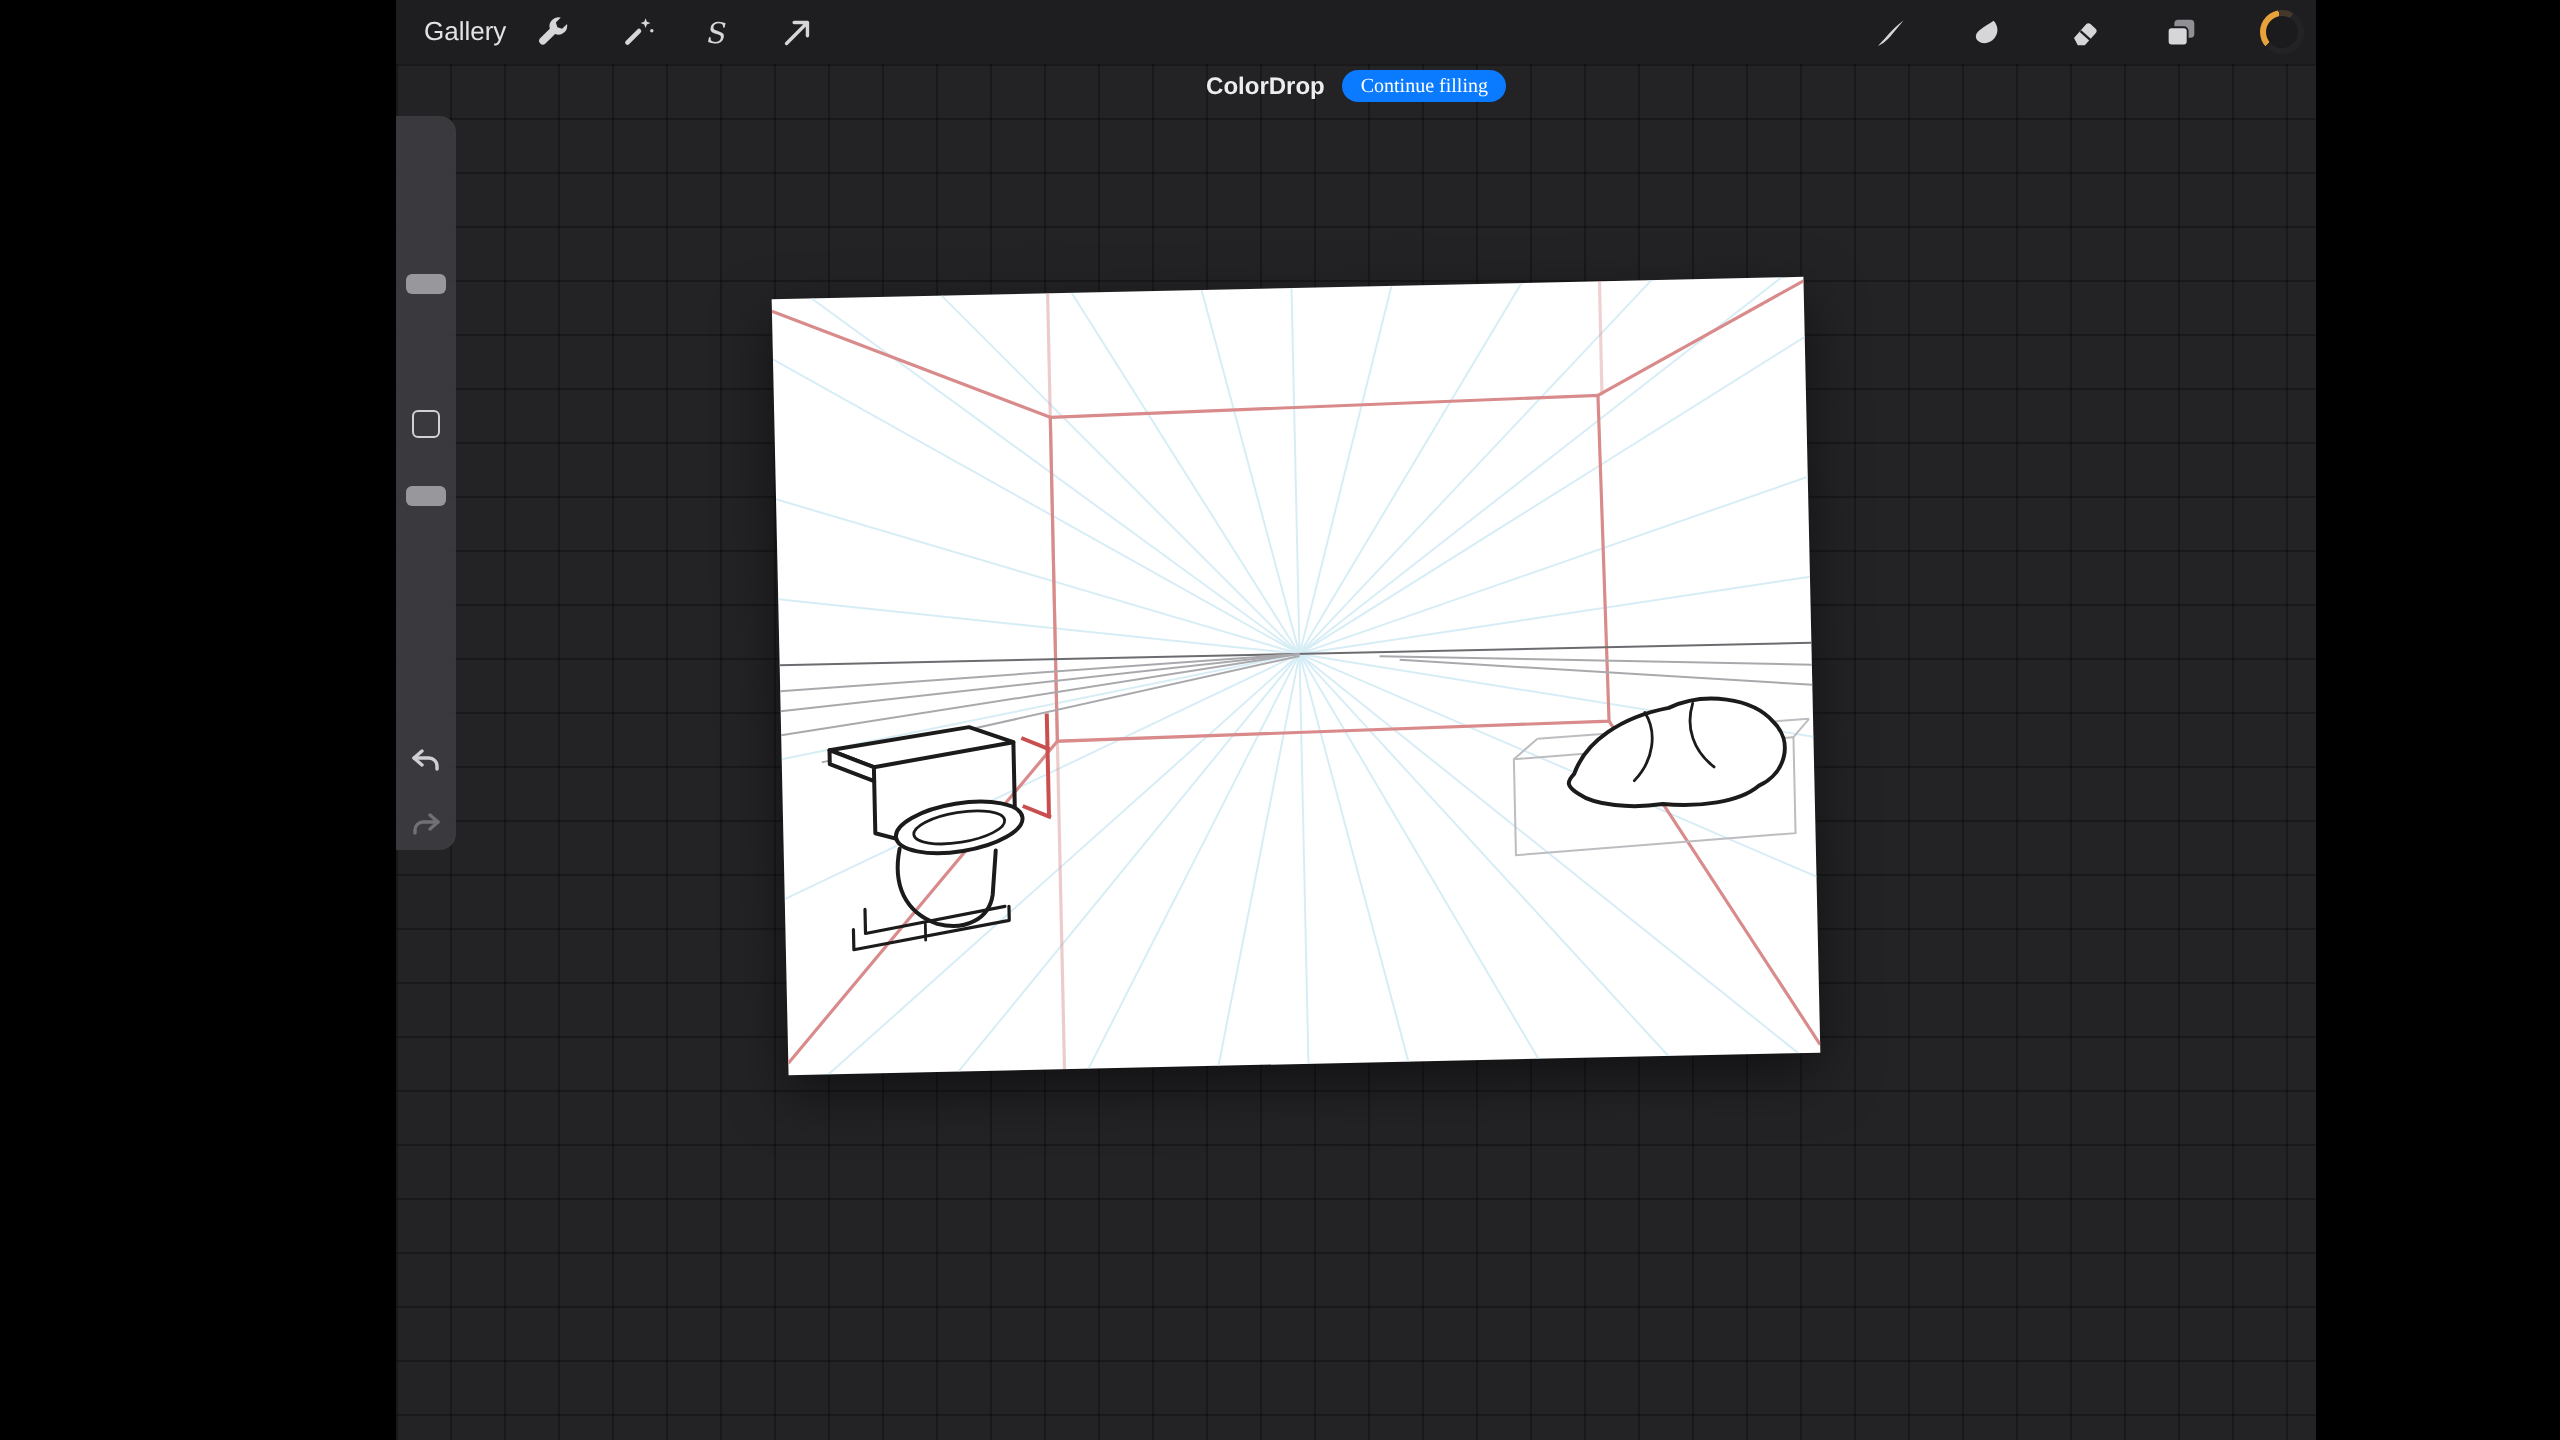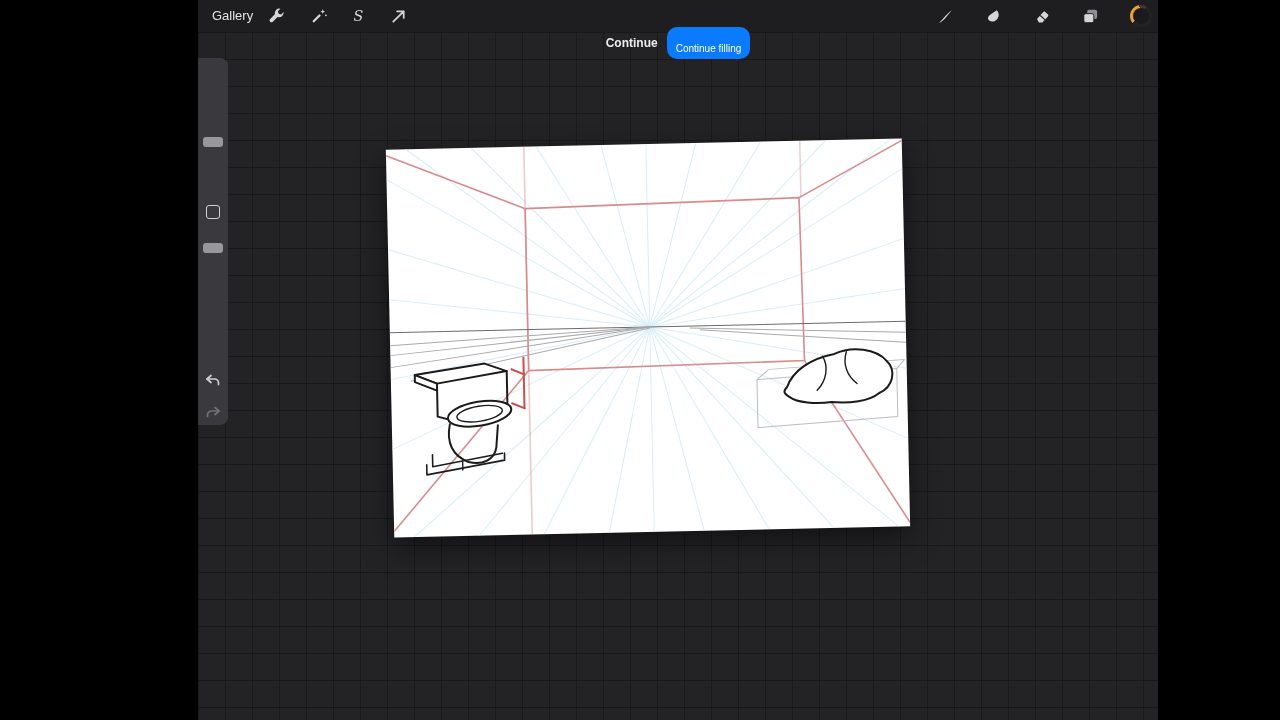--- a/index.html
+++ b/index.html
@@ -31,21 +31,21 @@
     background-image:
       linear-gradient(to right, rgba(0,0,0,0.28) 1px, transparent 1px),
       linear-gradient(to bottom, rgba(0,0,0,0.28) 1px, transparent 1px);
     background-size:27px 27px; }
 
   
   .banner { position:absolute; left:0; top:0; width:100%; height:22px;
     display:flex; align-items:center; justify-content:center; gap:9px; }
   .banner-title { color:#eceded; font-size:12px; font-weight:bold; }
   .pill { background:#0a7aff; color:#fff; border:none; border-radius:10px; height:16px;
-    padding:16px 9px; font-size:10px; font-family:Liberation Sans, sans-serif; cursor:pointer; }
+    padding:0 9px; font-size:10px; font-family:Liberation Serif, serif; cursor:pointer; }
 
   
   .sidebar { position:absolute; left:0; top:26px; width:30px; height:367px;
     background:rgba(62,62,67,0.85); border-radius:0 8px 8px 0; }
   .slider-handle { position:absolute; left:5px; width:20px; height:10px; border-radius:3px; background:#97979c; cursor:pointer; }
   .handle-size { top:79px; }
   .handle-opacity { top:185px; }
   .modify-btn { position:absolute; left:8px; top:147px; width:14px; height:14px; border-radius:3px;
     border:1.6px solid #d2d2d6; background:none; cursor:pointer; }
   .undo-btn, .redo-btn { position:absolute; left:6px; width:18px; height:18px; background:none; border:none; cursor:pointer; padding:0; }
@@ -138,21 +138,21 @@
           </svg>
         </span>
       </button>
 
       <button class="color-dot"></button>
     </div>
 
     <div class="main">
 
       <div class="banner">
-        <span class="banner-title">Continue</span>
+        <span class="banner-title">ColorDrop</span>
         <button class="pill">Continue filling</button>
       </div>
 
       <div class="canvas">
         <svg viewBox="0 0 516 388">
 
           <g stroke="#d3ecf5" stroke-width="1" opacity="0.9">
             <line x1="260" y1="183" x2="20" y2="0"></line>
               <line x1="260" y1="183" x2="85" y2="0"></line>
             <line x1="260" y1="183" x2="150" y2="0"></line>

